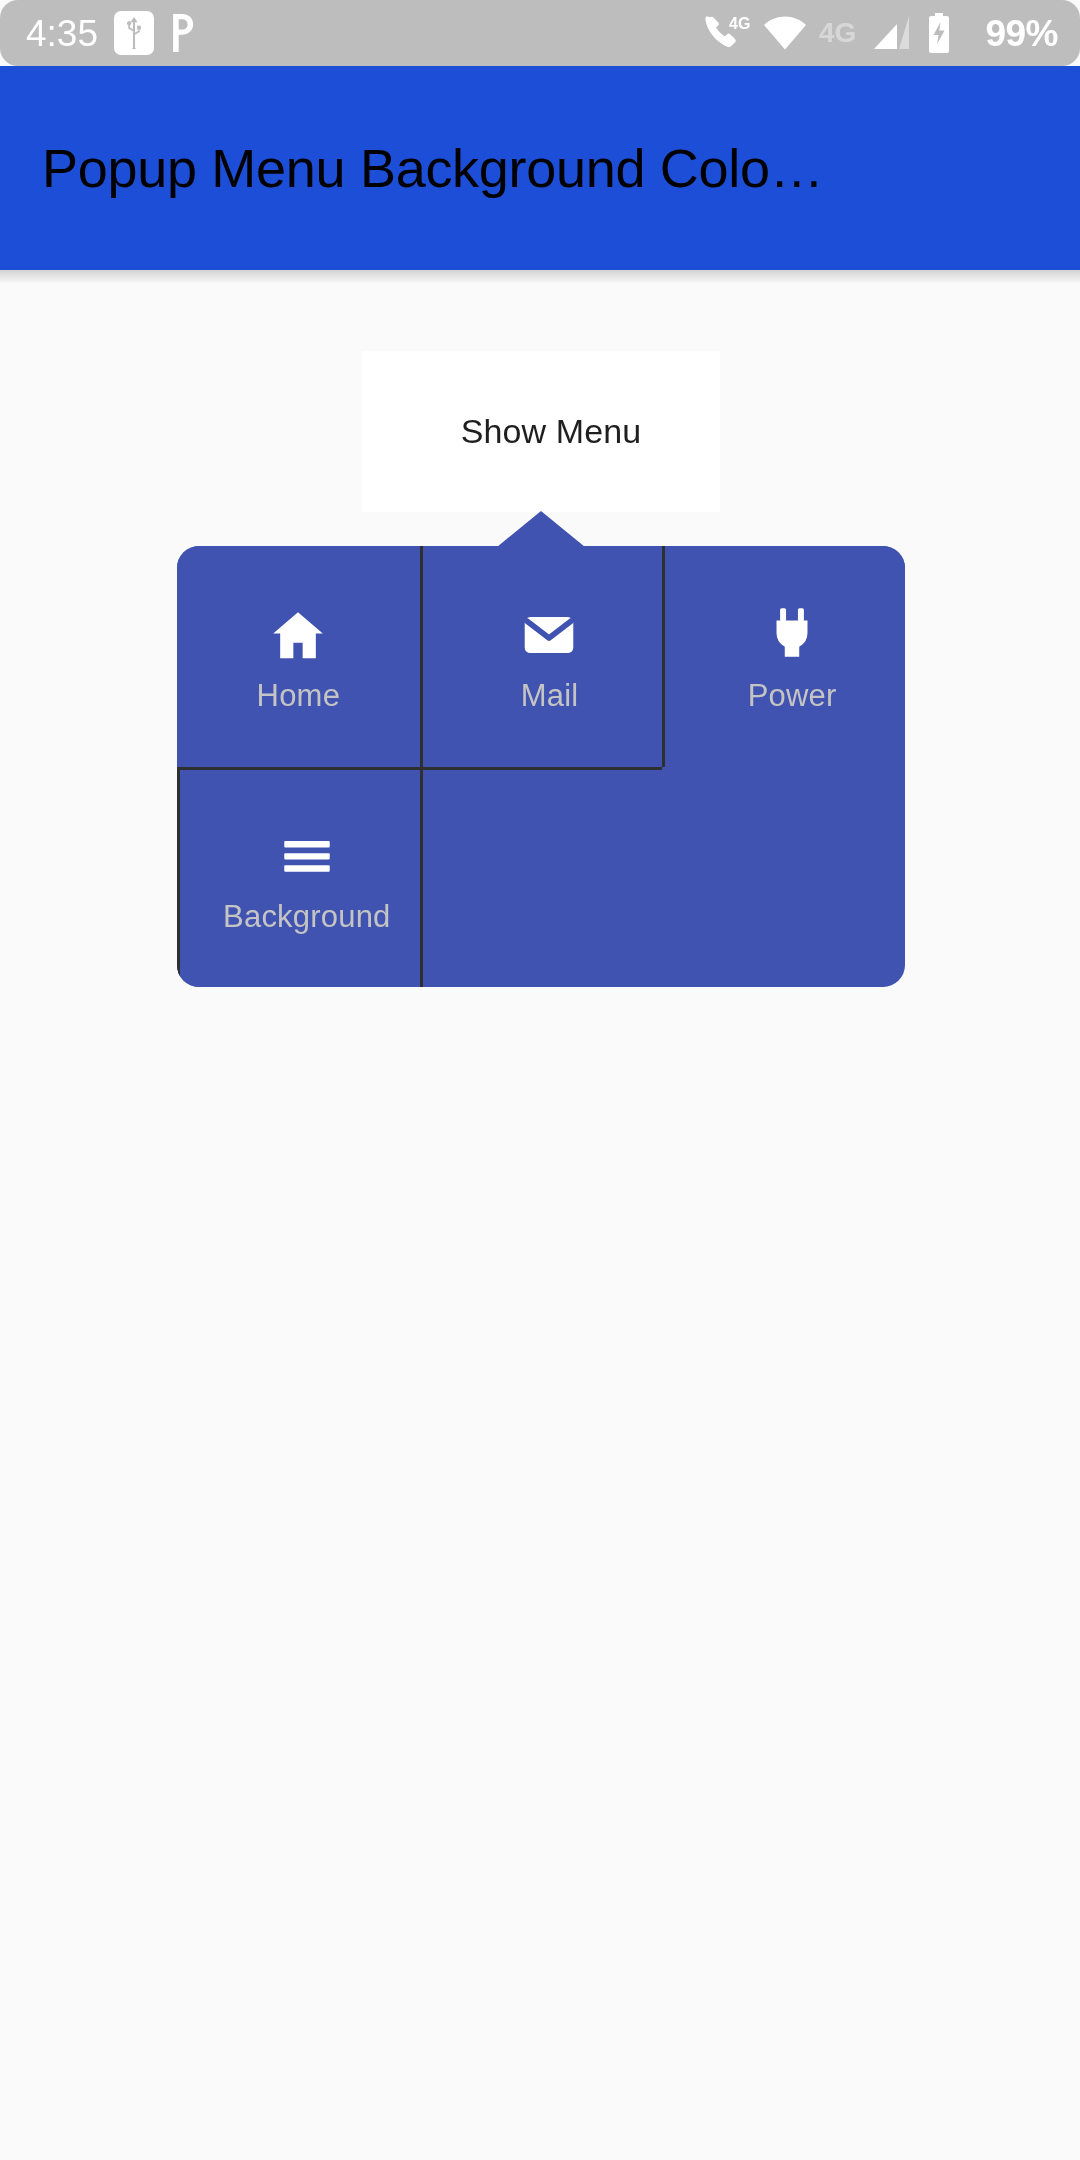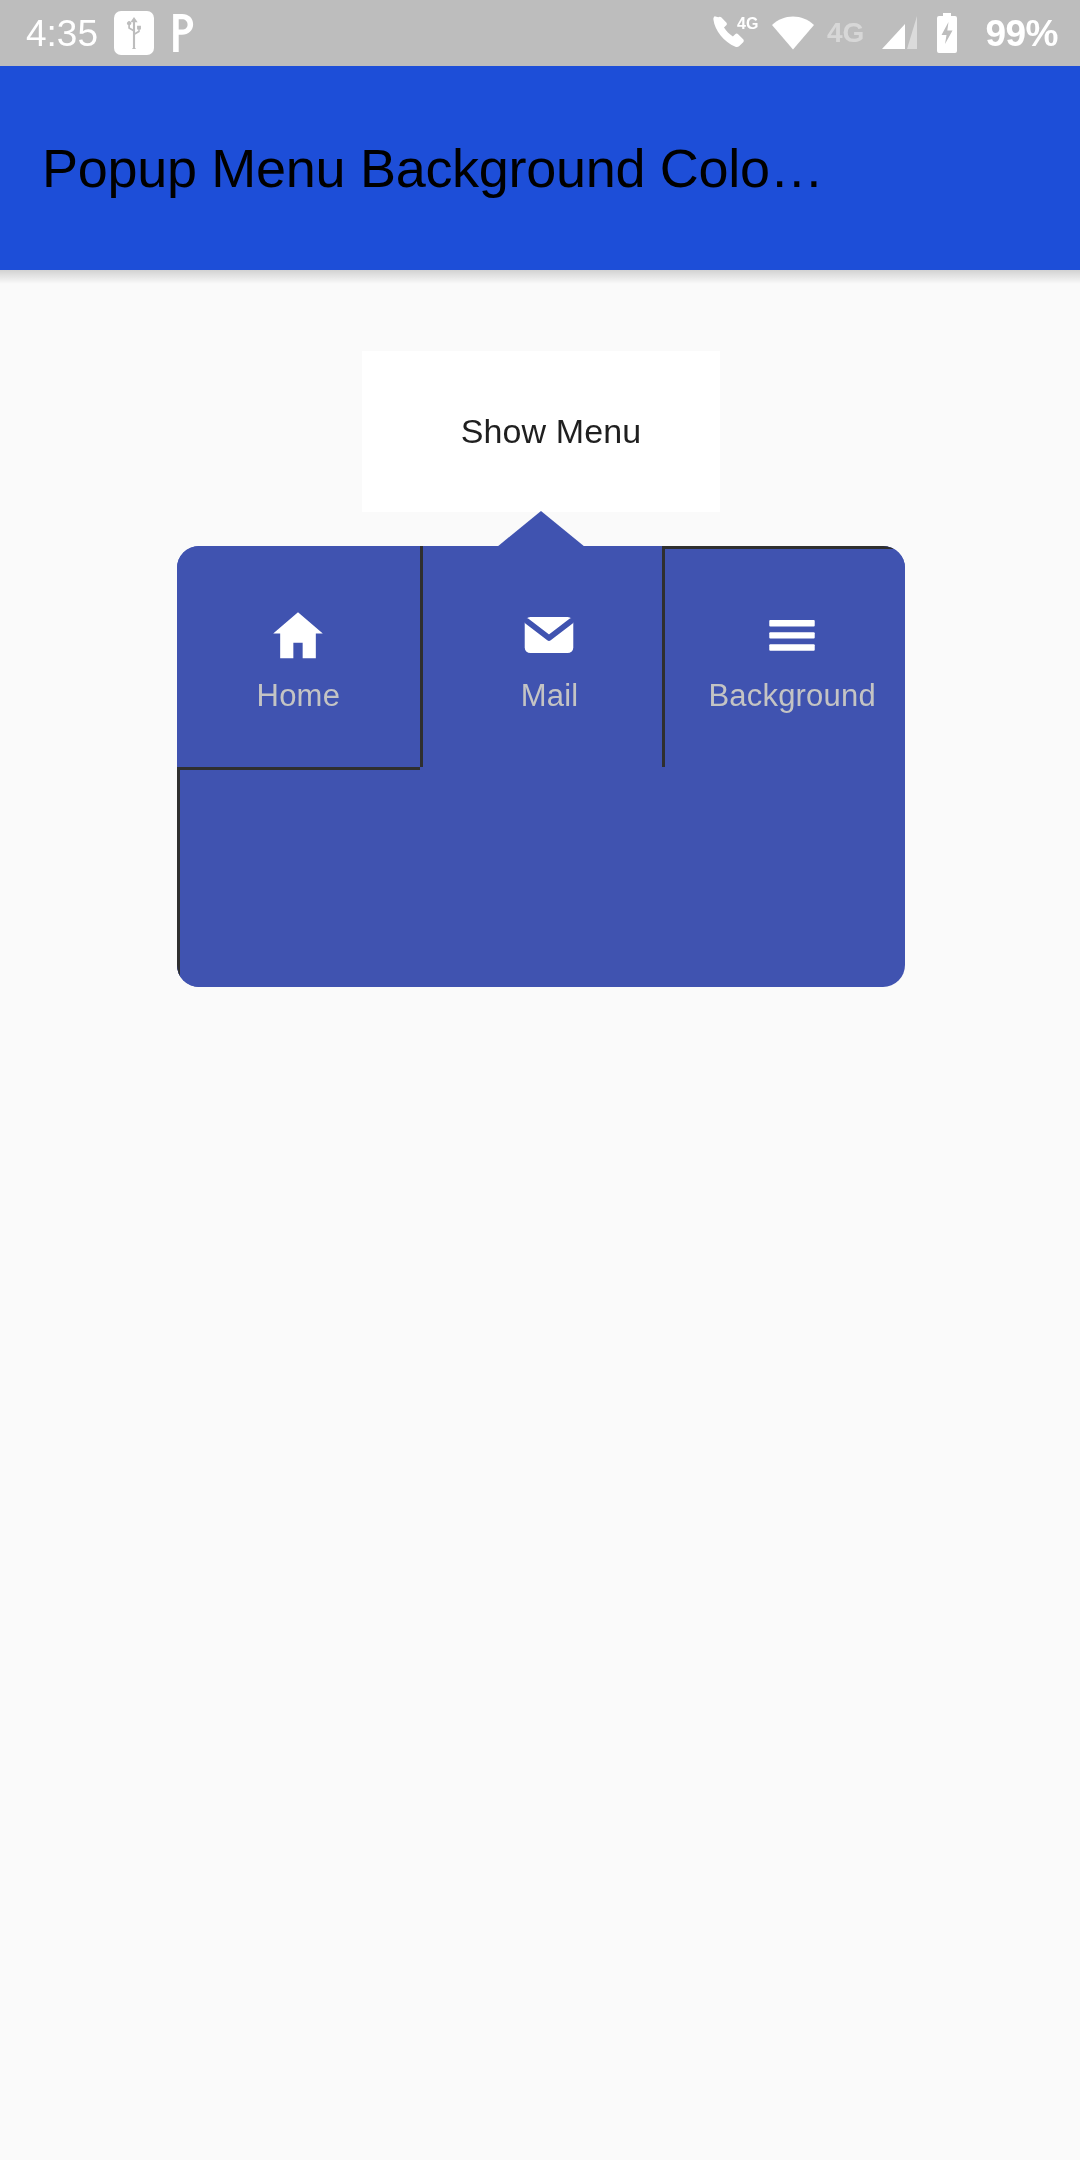--- a/index.html
+++ b/index.html
@@ -16,30 +16,31 @@
   }
 
   
   #statusbar {
     position:absolute; top:0; left:0;
     width:1080px; height:66px;
     background:#bdbdbd;
     display:flex; align-items:center;
     padding:0 22px 0 26px;
     color:#ffffff;
+    border-radius:18px;
   }
   #status-left { display:flex; align-items:center; gap:16px; }
   #status-right { display:flex; align-items:center; gap:12px; margin-left:auto; }
   .clock {
     font-size:37px; font-weight:400; letter-spacing:0px;
     line-height:1; color:#ffffff;
   }
   .battery-pct {
     font-size:37px; font-weight:700; color:#ffffff; line-height:1;
-    margin-left:12px; letter-spacing:-0.5px;
+    margin-left:20px; letter-spacing:-0.5px;
   }
   .sicon { display:flex; align-items:center; justify-content:center; }
   .usb-badge {
     width:40px; height:44px; background:#ffffff; border-radius:7px;
     display:flex; align-items:center; justify-content:center;
   }
   .faded { opacity:0.40; }
 
   
   #appbar {
@@ -190,20 +191,30 @@
     <div class="menu-cell row1 col2">
       <span class="menu-icon">
         <svg width="62" height="62" viewBox="0 0 24 24" fill="#ffffff">
           <rect x="2.6" y="5" width="18.8" height="14" rx="2.2"></rect>
           <path d="M3.4 6.6 12 13.2l8.6-6.6" fill="none" stroke="#4053b0" stroke-width="2.2" stroke-linecap="round" stroke-linejoin="round"></path>
         </svg>
       </span>
       <span class="menu-label">Mail</span>
     </div>
 
+    <div class="menu-cell row1 col3">
+      <span class="menu-icon">
+        <svg width="62" height="62" viewBox="0 0 24 24" fill="#ffffff">
+          <rect x="7.4" y="1.6" width="2.3" height="5.2" rx="0.6"></rect>
+          <rect x="14.3" y="1.6" width="2.3" height="5.2" rx="0.6"></rect>
+          <path d="M6 6.4h12v4.8a6 6 0 0 1-3.2 5.3v3.9h-5.6v-3.9A6 6 0 0 1 6 11.2z"></path>
+        </svg>
+      </span>
+      <span class="menu-label">Power</span>
+    </div>
 
 
     <div class="menu-cell row2 col2">
       <span class="menu-icon">
         <svg width="62" height="62" viewBox="0 0 24 24" fill="#ffffff">
           <rect x="3.2" y="6.2" width="17.6" height="2.5" rx="0.4"></rect>
           <rect x="3.2" y="10.9" width="17.6" height="2.5" rx="0.4"></rect>
           <rect x="3.2" y="15.6" width="17.6" height="2.5" rx="0.4"></rect>
         </svg>
       </span>

